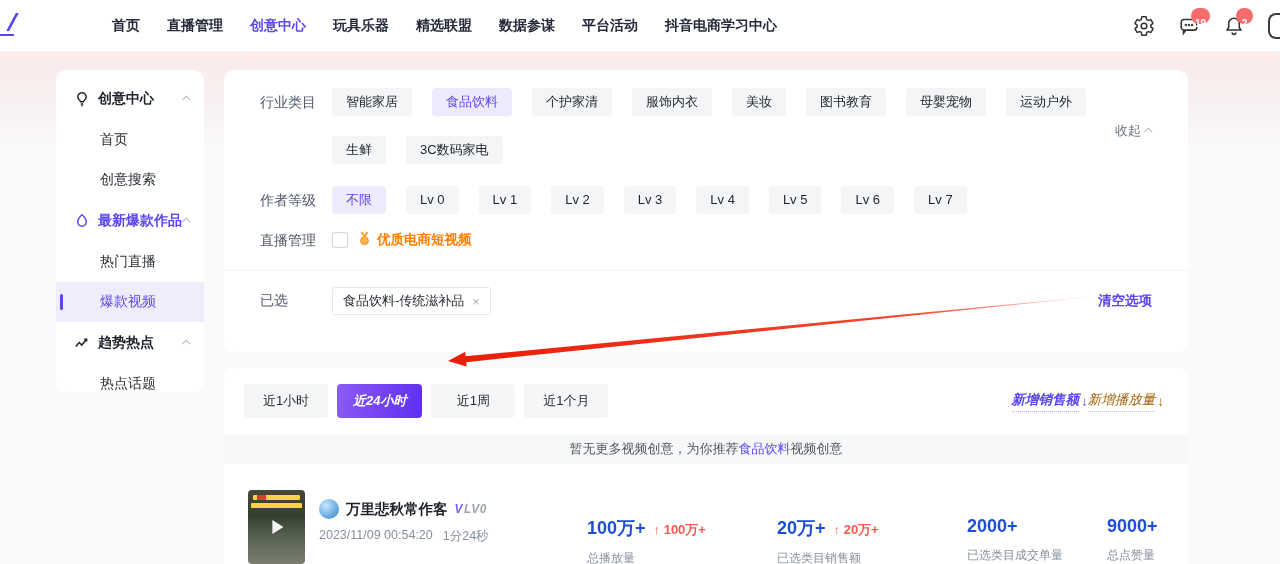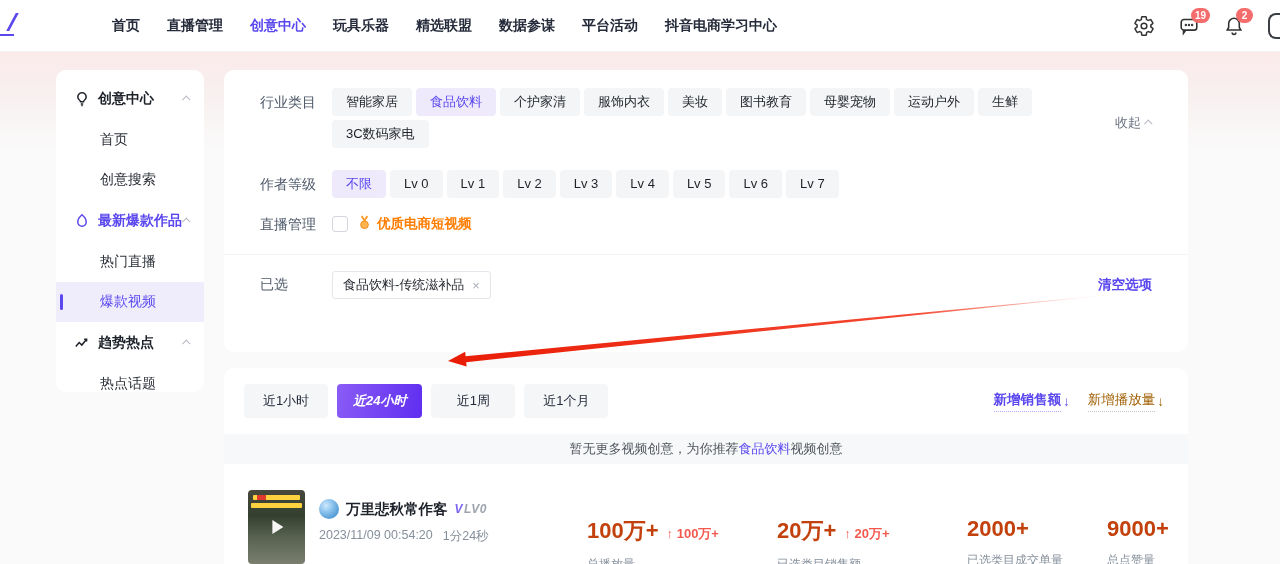--- a/index.html
+++ b/index.html
@@ -17,21 +17,21 @@
   .logo { position:absolute; left:-4px; top:13px; width:22px; height:24px; }
   .logo .stroke { position:absolute; left:8px; top:0; width:10px; height:18px;
                   border-right:3px solid #5a47ee; transform:skewX(-28deg); }
   .logo .bar { position:absolute; left:0; top:21px; width:18px; height:2px; background:#5a47ee; }
   .nav { display:flex; gap:27px; margin-left:112px; }
   .nav-item { font-size:14px; color:#252b3a; font-weight:700; cursor:pointer; white-space:nowrap; }
   .nav-item.active { color:#5a47ee; }
   .header-right { position:absolute; right:20px; top:0; height:52px; display:flex; align-items:center; gap:23px; }
   .hicon { position:relative; width:22px; height:22px; cursor:pointer; color:#303133; }
   .hicon svg { width:22px; height:22px; display:block; }
-  .badge { position:absolute; top:-7px; left:13px; min-width:17px; height:15px; padding:0 4px;
+  .badge { position:absolute; top:-7px; left:13px; min-width:17px; height:15px; padding:8px 4px;
            background:#f56c6c; color:#fff; font-size:10px; line-height:15px; text-align:center;
            border-radius:8px; font-weight:700; }
   .avatar-cut { width:14px; height:26px; border:2px solid #3b3f45; border-radius:8px 0 0 8px;
                 border-right:none; margin-right:-22px; }
 
   
   .sidebar { position:absolute; left:56px; top:70px; width:148px; height:322px; background:#fff;
              border-radius:10px; padding:8px 0 10px; }
   .side-sec { display:flex; align-items:center; height:42px; padding:0 14px 0 18px; cursor:pointer; }
   .side-sec .sicon { width:16px; height:16px; margin-right:8px; flex:none; }
@@ -58,21 +58,21 @@
   .search-input { border:none; outline:none; flex:1; font-size:13px; color:#1f2329;
                   font-family:inherit; background:transparent; }
   .search-input::placeholder { color:#a9adb8; }
   .search-btn { width:50px; height:32px; background:#5b43ee; color:#fff; border:none; font-size:14px;
                 border-radius:0 3px 3px 0; cursor:pointer; font-family:inherit; }
 
   
   .filters { padding:18px 36px 0; }
   .f-row { display:flex; margin-bottom:12px; }
   .f-label { width:72px; flex:none; font-size:14px; color:#4e5969; line-height:28px; }
-  .chips { display:flex; flex-wrap:wrap; gap:4px; align-items:center; flex:1; }
+  .chips { display:flex; flex-wrap:wrap; gap:20px; align-items:center; flex:1; }
   .chip { height:28px; line-height:28px; padding:0 14px; background:#f4f5f7; border-radius:4px;
           font-size:13px; color:#1f2329; cursor:pointer; border:none; font-family:inherit; white-space:nowrap; }
   .chip.active { background:#eeeafb; color:#5a47ee; }
   .collapse-link { display:flex; align-items:center; gap:5px; color:#6b7280; font-size:13px;
                    line-height:28px; cursor:pointer; margin-left:4px; white-space:nowrap; }
   .checkbox { width:16px; height:16px; border:1.5px solid #d4d7de; border-radius:3px; background:#fff;
               margin-right:9px; cursor:pointer; flex:none; }
   .quality { display:flex; align-items:center; gap:5px; color:#ff7d00; font-weight:700; font-size:13.5px;
              cursor:pointer; }
   .quality svg { width:15px; height:15px; }
@@ -85,21 +85,21 @@
   .sel-tag .x { color:#a9adb8; font-size:13px; cursor:pointer; }
   .clear-link { margin-left:auto; color:#5a47ee; font-size:13.5px; font-weight:700; cursor:pointer; }
 
   
   .toolbar { display:flex; align-items:center; padding:16px 24px 0 20px; }
   .time-tabs { display:flex; gap:9px; }
   .ttab { min-width:84px; height:34px; padding:0 16px; border:none; border-radius:4px; background:#f5f6f8;
           font-size:13px; color:#252b3a; cursor:pointer; font-family:inherit; }
   .ttab.active { background:linear-gradient(100deg,#8a5cf6 0%,#5f2ef0 100%); color:#fff;
                  font-weight:700; font-style:italic; }
-  .sorts { margin-left:auto; display:flex; gap:18px; align-items:center; }
+  .sorts { margin-left:auto; display:flex; align-items:center;font-style:italic; }
   .sort { font-size:13.5px; color:#a16207; cursor:pointer; display:flex; align-items:center; gap:2px; }
   .sort .lbl { border-bottom:1px dotted #c2c6cf; padding-bottom:2px; }
   .sort.active { color:#5a47ee; font-weight:700; }
   .sort.active .lbl { border-bottom-color:#b4a8f7; }
 
   
   .notice { margin-top:16px; height:30px; background:#f7f8fa; display:flex; align-items:center;
             justify-content:center; font-size:13px; color:#51565d; }
   .notice .hl { color:#5a47ee; }
 
@@ -123,21 +123,21 @@
   .vbadge { font-style:italic; font-weight:800; font-size:12px; letter-spacing:.5px; }
   .vbadge .v { color:#7a63f2; margin-right:1px; }
   .vbadge .lv { color:#9ea3af; }
   .vdate { margin-top:9px; font-size:12.5px; color:#86909c; display:flex; gap:10px; }
 
   .stats { display:flex; flex:1; padding-top:26px; }
   .stat:nth-child(1) { width:190px; }
   .stat:nth-child(2) { width:190px; }
   .stat:nth-child(3) { width:140px; }
   .stat-top { display:flex; align-items:baseline; gap:8px; }
-  .stat-value { font-size:22px; font-weight:700; color:#c2410c; }
+  .stat-value { font-size:18px; font-weight:700; color:#1d4ed8; }
   .stat-delta { font-size:13px; color:#f5594e; font-weight:700; }
   .stat-label { margin-top:10px; font-size:12px; color:#86909c; }
 
   
   .arrow-overlay { position:absolute; inset:0; width:1280px; height:564px; z-index:60; pointer-events:none; }
 </style>
 </head>
 <body>
 
 <div class="header">

